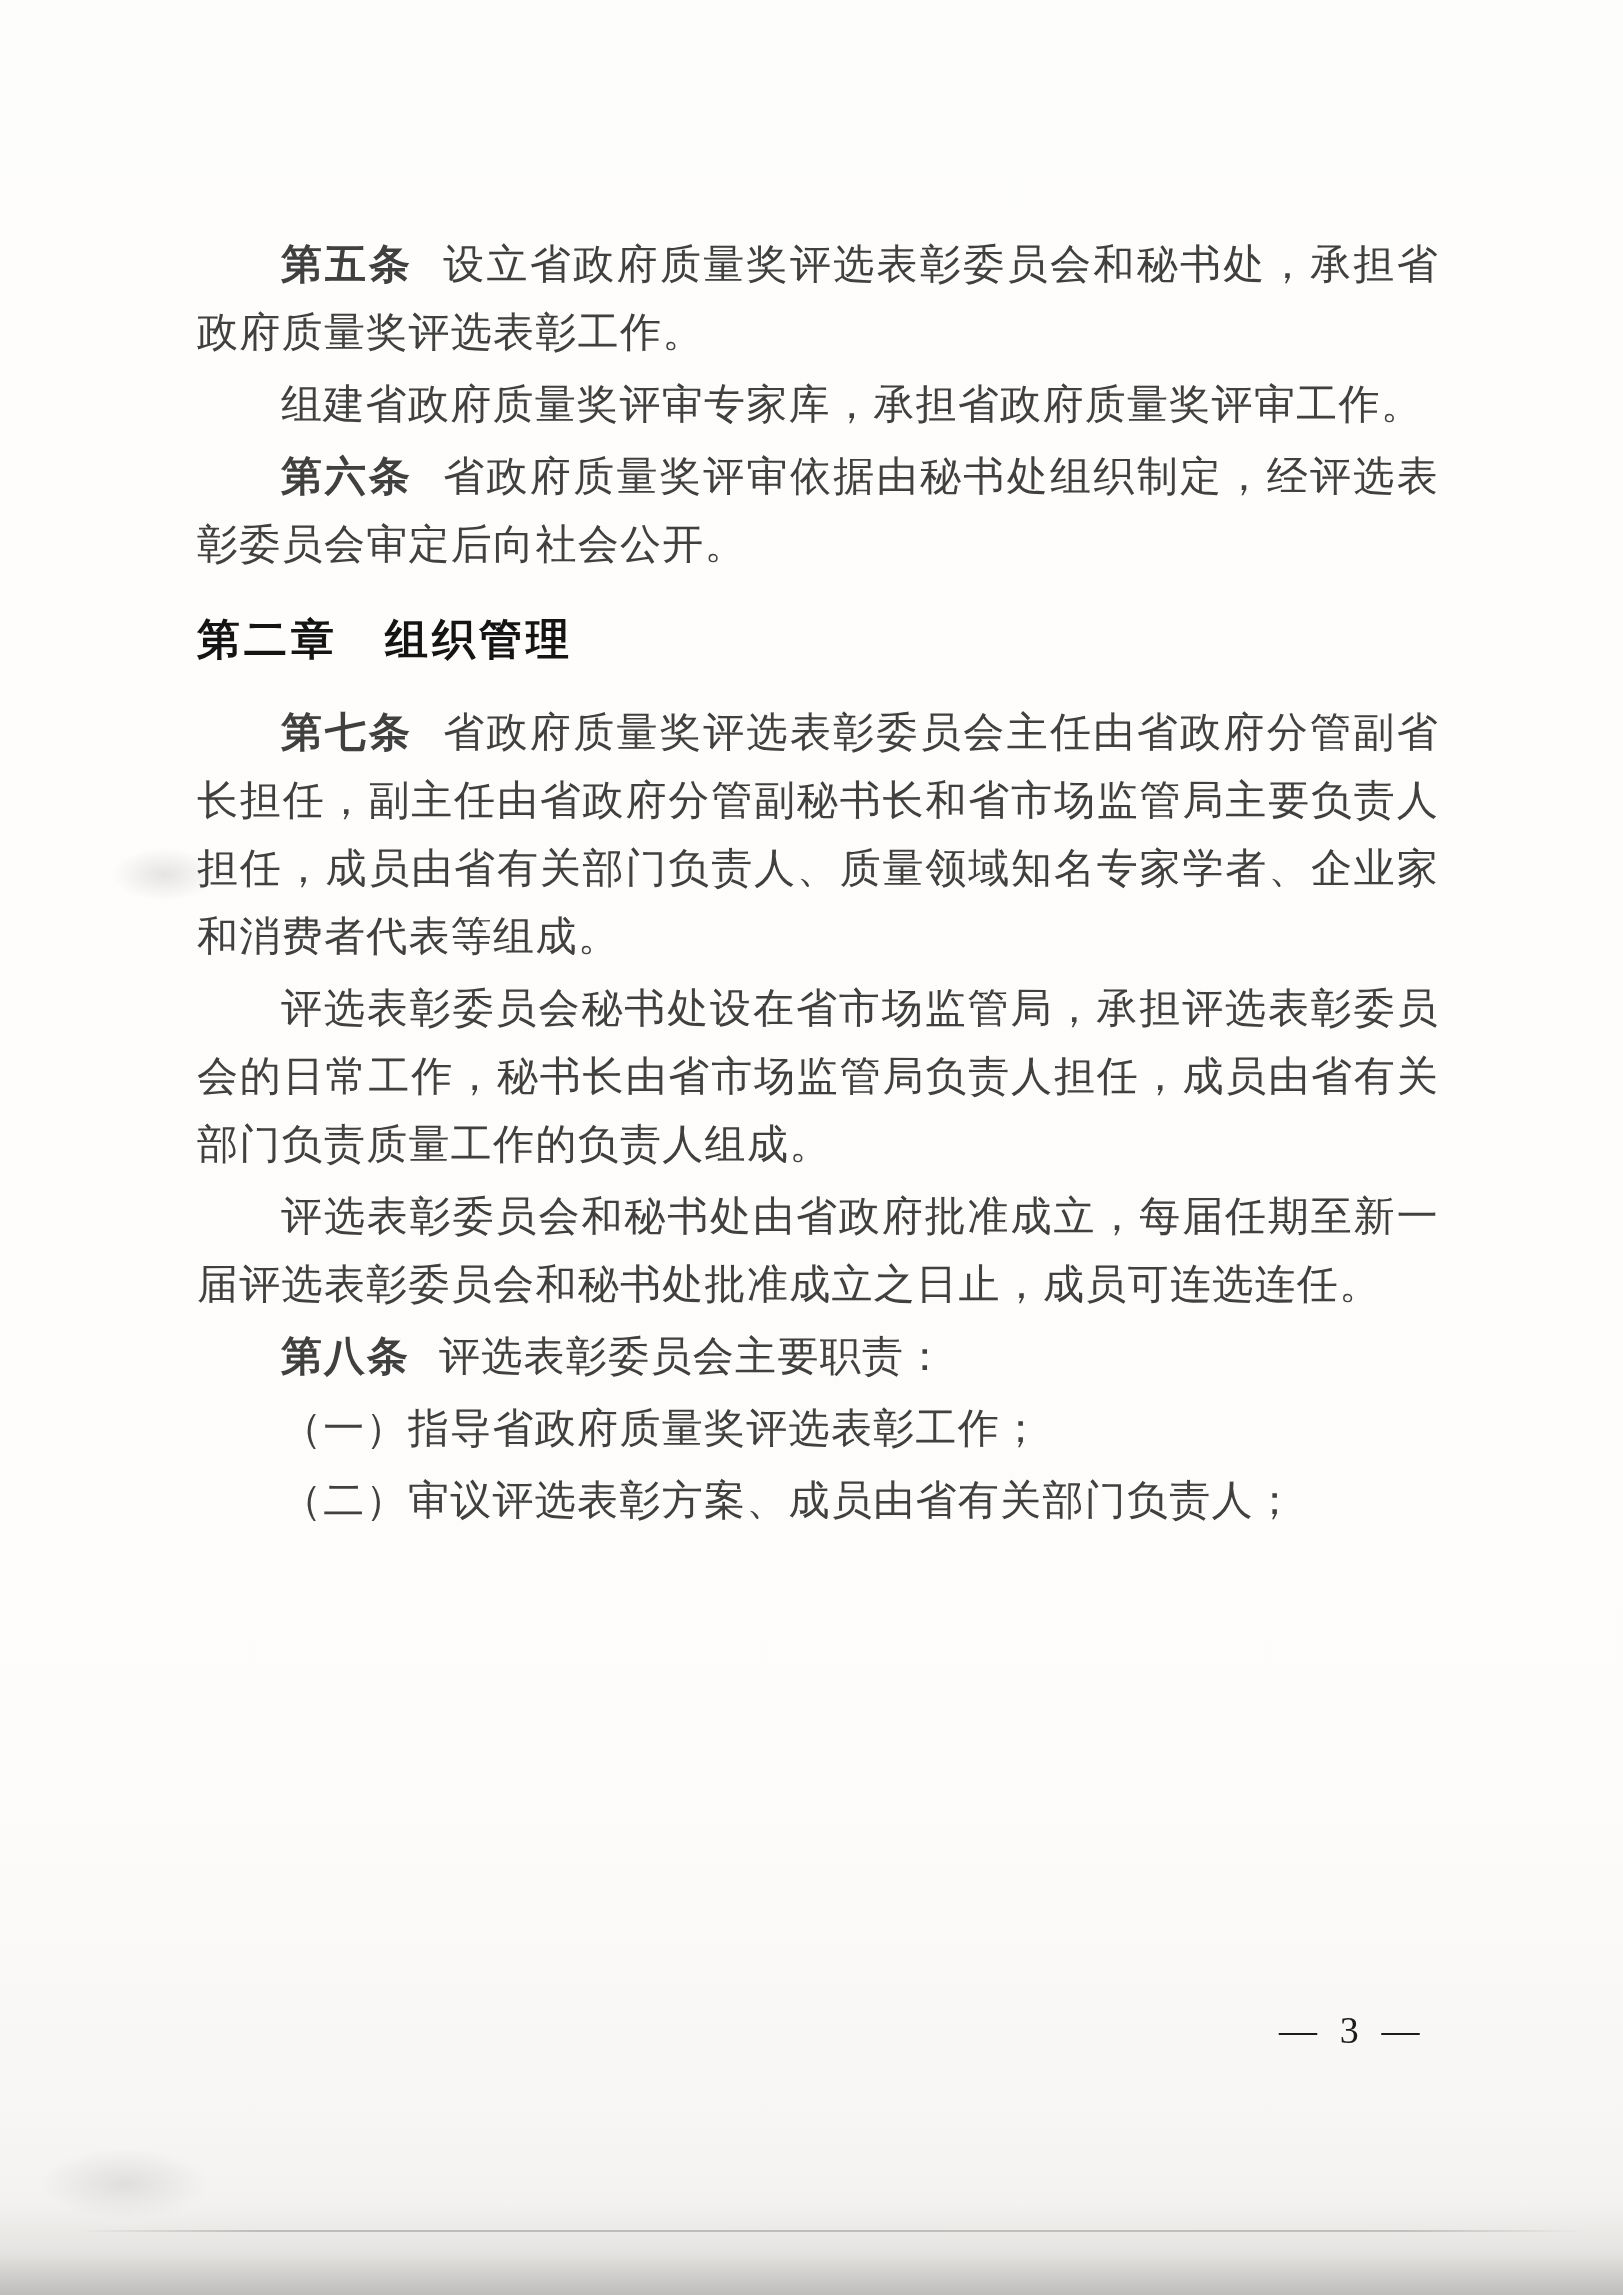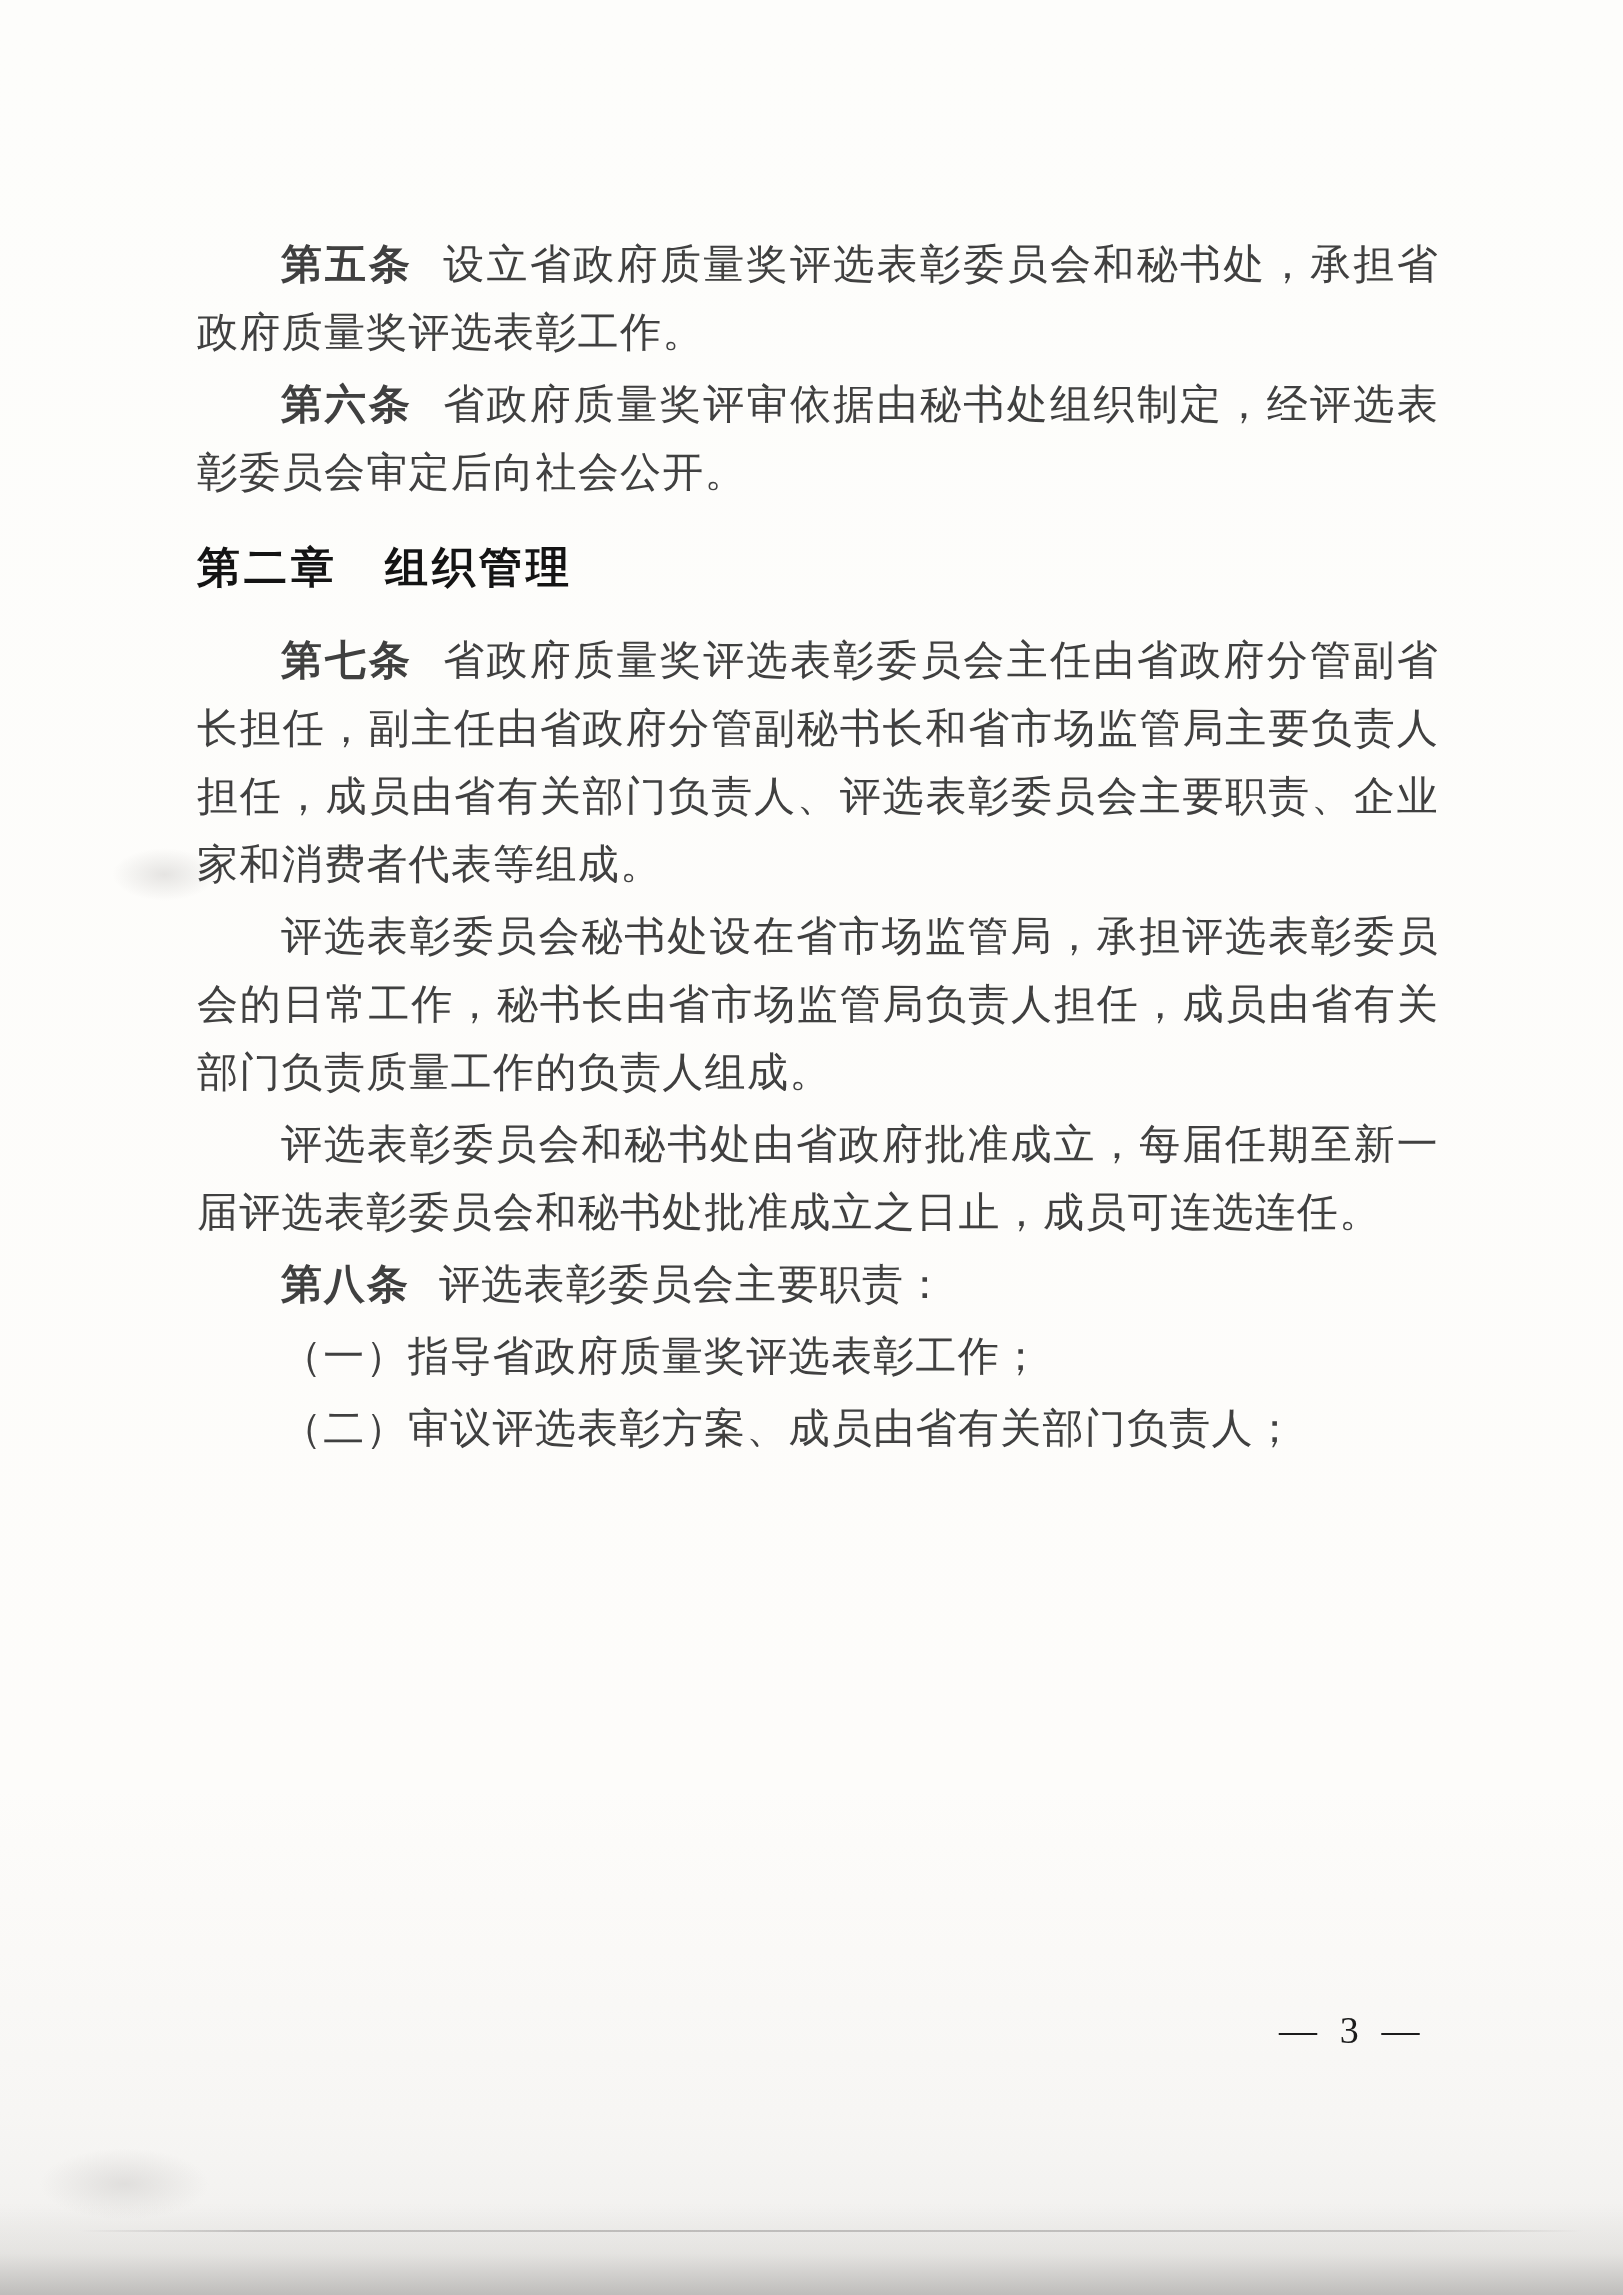--- a/index.html
+++ b/index.html
@@ -107,29 +107,32 @@
   <div class="paper"></div>
   <div class="smudge" style="left:112px; top:848px;"></div>
   <div class="smudge" style="left:39px; top:2148px; width:171px; height:72px;"></div>
 
   <div class="content">
 
     <p class="para indent">
       <span class="art-label">第五条</span><span class="gap-after-label"></span><span>设立省政府质量奖评选表彰委员会和秘书处，承担省政府质量奖评选表彰工作。</span>
     </p>
 
+    <p class="para indent">
+      <span>组建省政府质量奖评审专家库，承担省政府质量奖评审工作。</span>
+    </p>
 
     <p class="para indent">
       <span class="art-label">第六条</span><span class="gap-after-label"></span><span>省政府质量奖评审依据由秘书处组织制定，经评选表彰委员会审定后向社会公开。</span>
     </p>
 
     <h2 class="chapter">第二章　组织管理</h2>
 
     <p class="para indent">
-      <span class="art-label">第七条</span><span class="gap-after-label"></span><span>省政府质量奖评选表彰委员会主任由省政府分管副省长担任，副主任由省政府分管副秘书长和省市场监管局主要负责人担任，成员由省有关部门负责人、评选表彰委员会主要职责、企业家和消费者代表等组成。</span>
+      <span class="art-label">第七条</span><span class="gap-after-label"></span><span>省政府质量奖评选表彰委员会主任由省政府分管副省长担任，副主任由省政府分管副秘书长和省市场监管局主要负责人担任，成员由省有关部门负责人、质量领域知名专家学者、企业家和消费者代表等组成。</span>
     </p>
 
     <p class="para indent">
       <span>评选表彰委员会秘书处设在省市场监管局，承担评选表彰委员会的日常工作，秘书长由省市场监管局负责人担任，成员由省有关部门负责质量工作的负责人组成。</span>
     </p>
 
     <p class="para indent">
       <span>评选表彰委员会和秘书处由省政府批准成立，每届任期至新一届评选表彰委员会和秘书处批准成立之日止，成员可连选连任。</span>
     </p>
 

